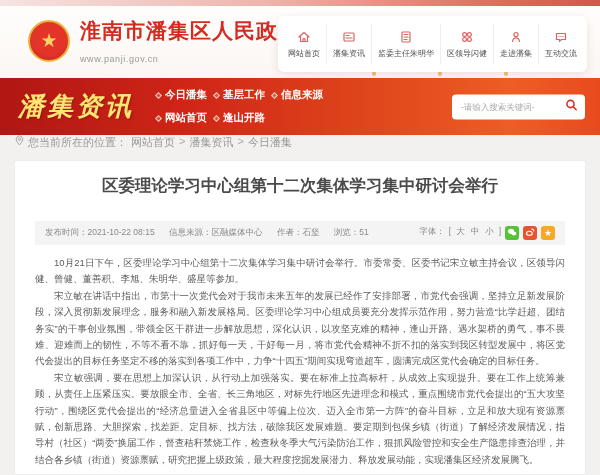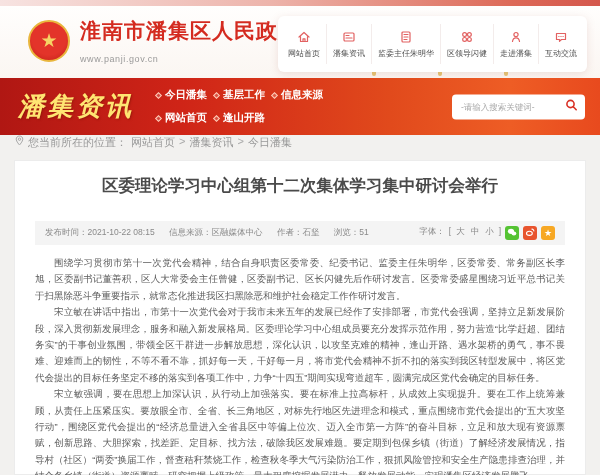--- a/index.html
+++ b/index.html
@@ -246,17 +246,17 @@
             </svg>
         </span>
       </span>
       <span class="share-icon share-star">
         <span>★</span>
       </span>
     </div>
   </div>
 
   <div class="article-body">
-    <p>围绕学习贯彻市第十一次党代会精神，结合自身职责区委常委、纪委书记、监委主任朱明华，区委常委、常务副区长李旭，区委副书记董善积，区人大常委会主任曾健，区委副书记、区长闪健先后作研讨发言。区委常委盛星围绕习近平总书记关于扫黑除恶斗争重要指示，就常态化推进我区扫黑除恶和维护社会稳定工作作研讨发言。</p>
+    <p>10月21日下午，区委理论学习中心组第十二次集体学习集中研讨会举行。市委常委、区委书记宋立敏主持会议，区领导闪健、曾健、董善积、李旭、朱明华、盛星等参加。</p>
     <p>宋立敏在讲话中指出，市第十一次党代会对于我市未来五年的发展已经作了安排部署，市党代会强调，坚持立足新发展阶段，深入贯彻新发展理念，服务和融入新发展格局。区委理论学习中心组成员要充分发挥示范作用，努力营造“比学赶超、团结务实”的干事创业氛围，带领全区干群进一步解放思想，深化认识，以攻坚克难的精神，逢山开路、遇水架桥的勇气，事不畏难、迎难而上的韧性，不等不看不靠，抓好每一天，干好每一月，将市党代会精神不折不扣的落实到我区转型发展中，将区党代会提出的目标任务坚定不移的落实到各项工作中，力争“十四五”期间实现弯道超车，圆满完成区党代会确定的目标任务。</p>
     <p>宋立敏强调，要在思想上加深认识，从行动上加强落实。要在标准上拉高标杆，从成效上实现提升。要在工作上统筹兼顾，从责任上压紧压实。要放眼全市、全省、长三角地区，对标先行地区先进理念和模式，重点围绕市党代会提出的“五大攻坚行动”，围绕区党代会提出的“经济总量进入全省县区中等偏上位次、迈入全市第一方阵”的奋斗目标，立足和放大现有资源禀赋，创新思路、大胆探索，找差距、定目标、找方法，破除我区发展难题。要定期到包保乡镇（街道）了解经济发展情况，指导村（社区）“两委”换届工作，督查秸秆禁烧工作，检查秋冬季大气污染防治工作，狠抓风险管控和安全生产隐患排查治理，并结合各乡镇（街道）资源禀赋，研究把握上级政策，最大程度挖掘发展潜力、释放发展动能，实现潘集区经济发展腾飞。</p>
   </div>
 </div>
 
 </body></html>

